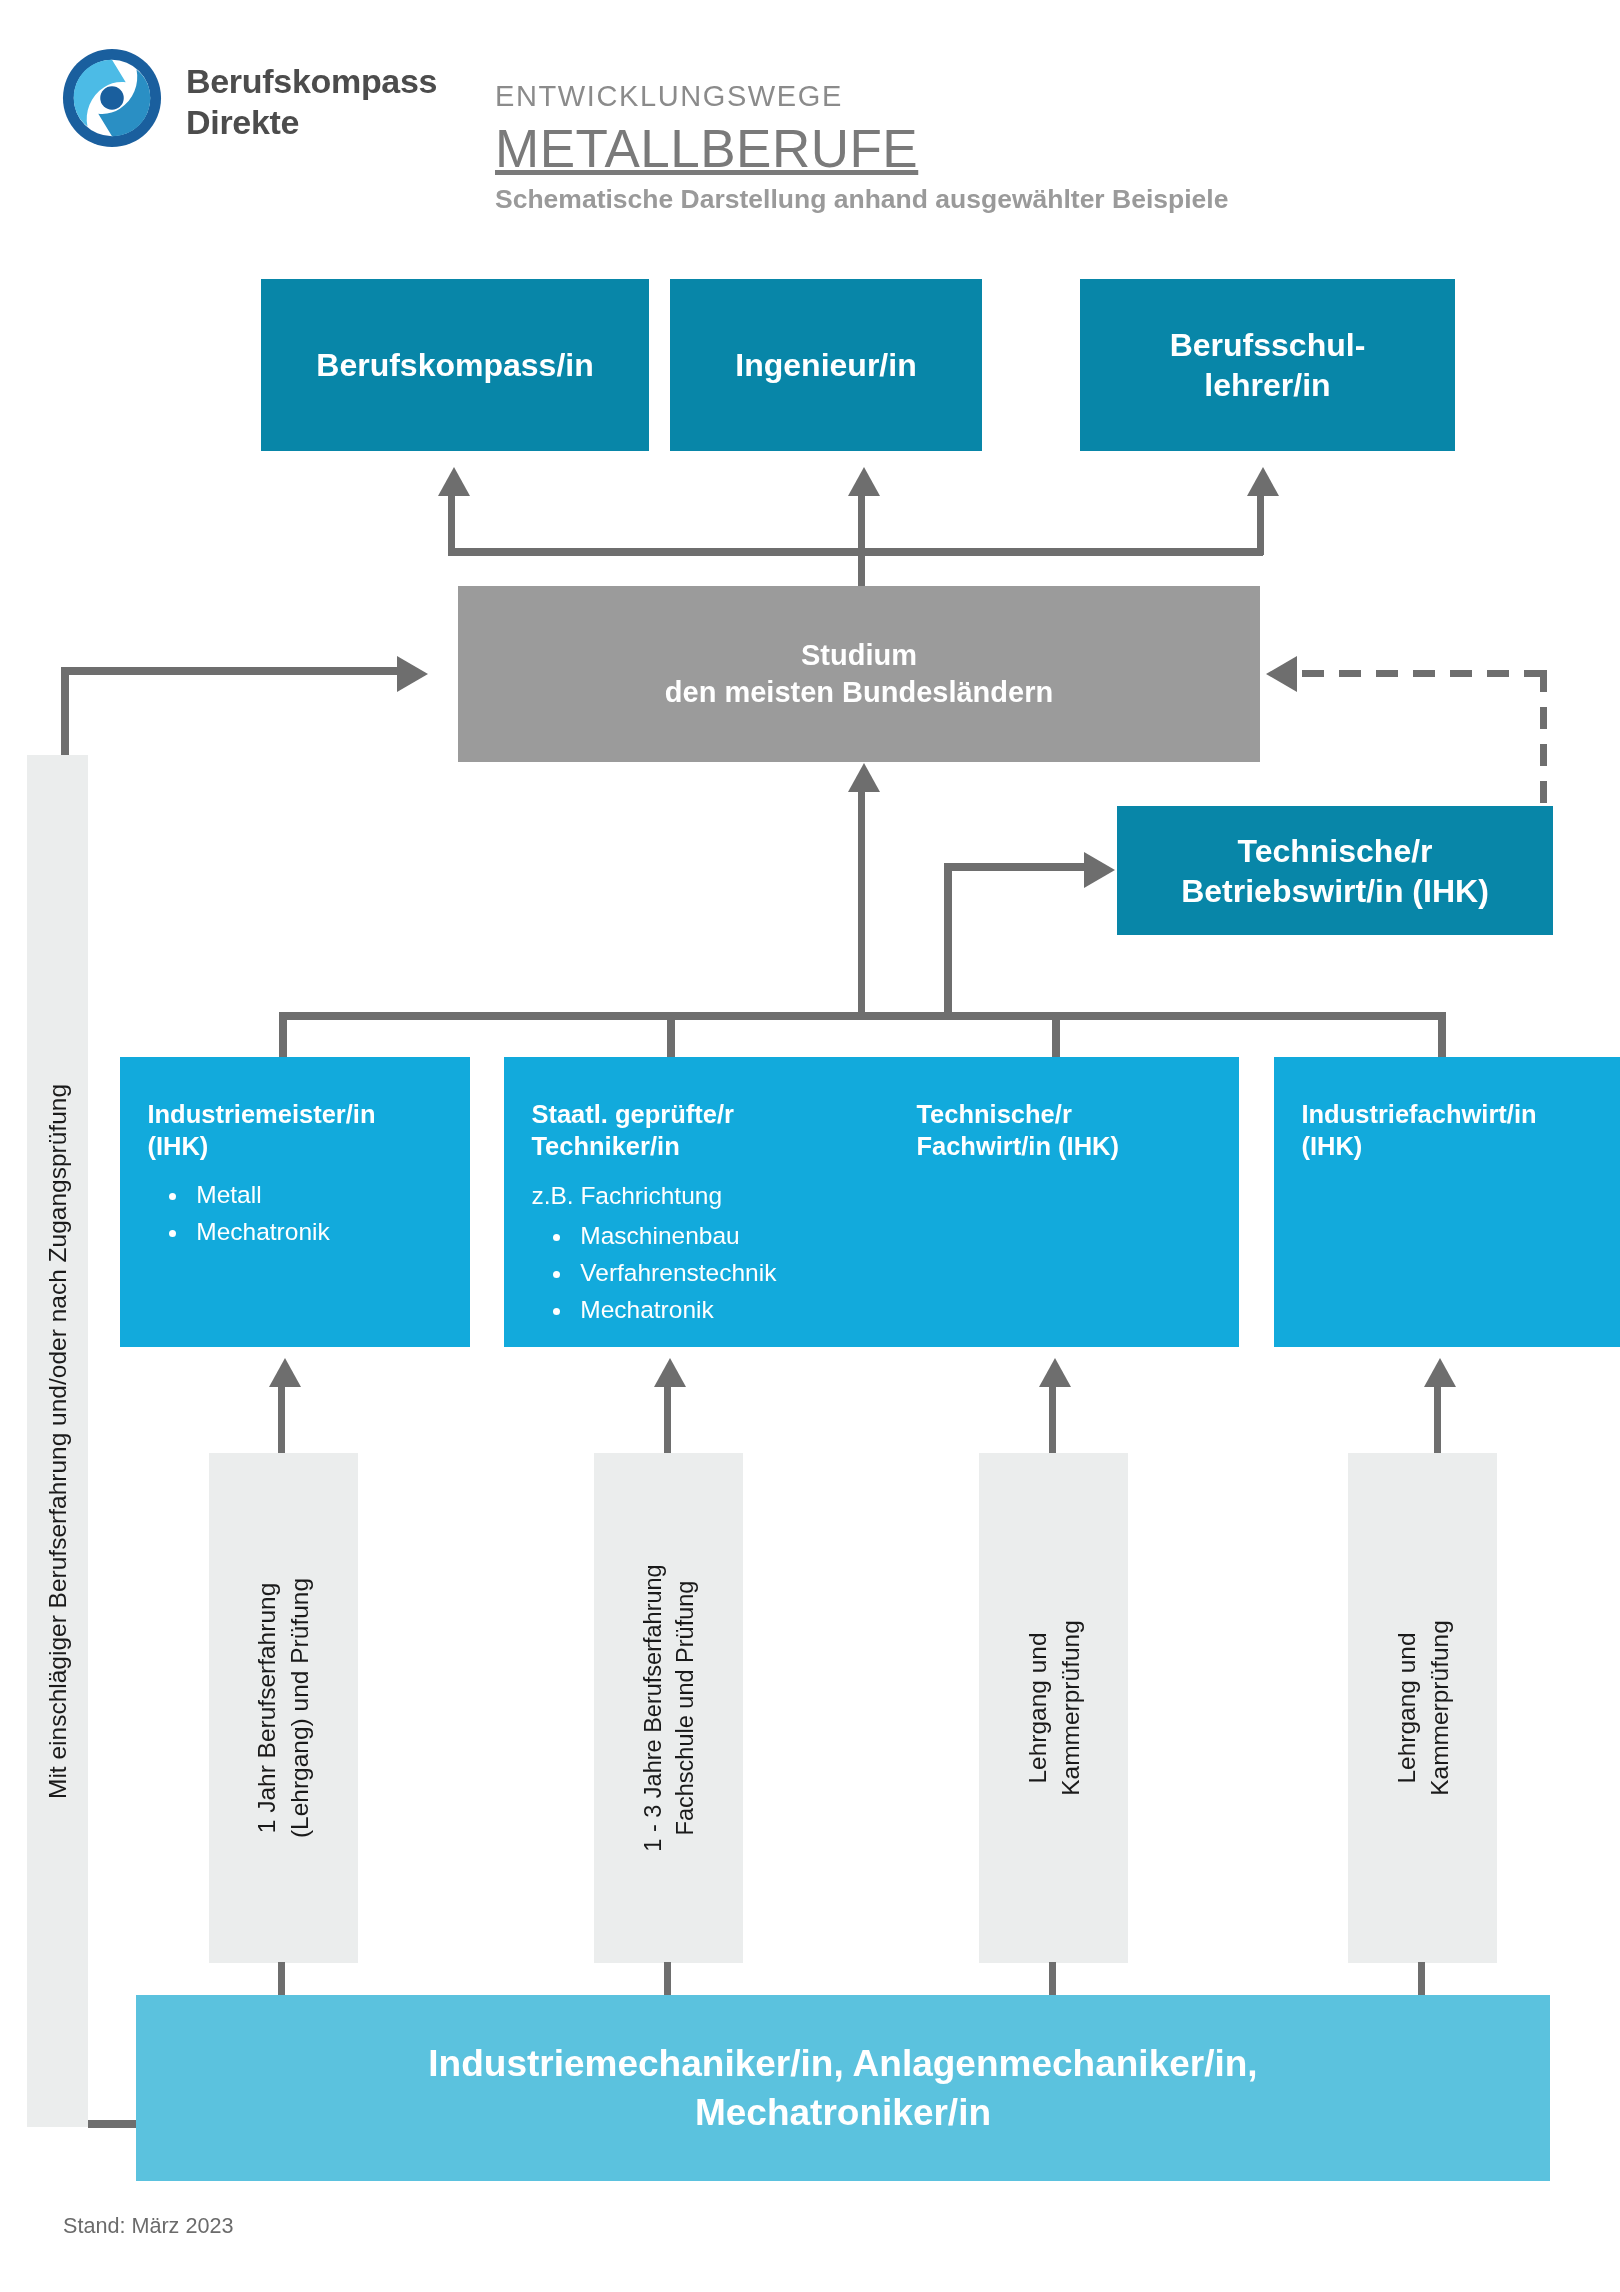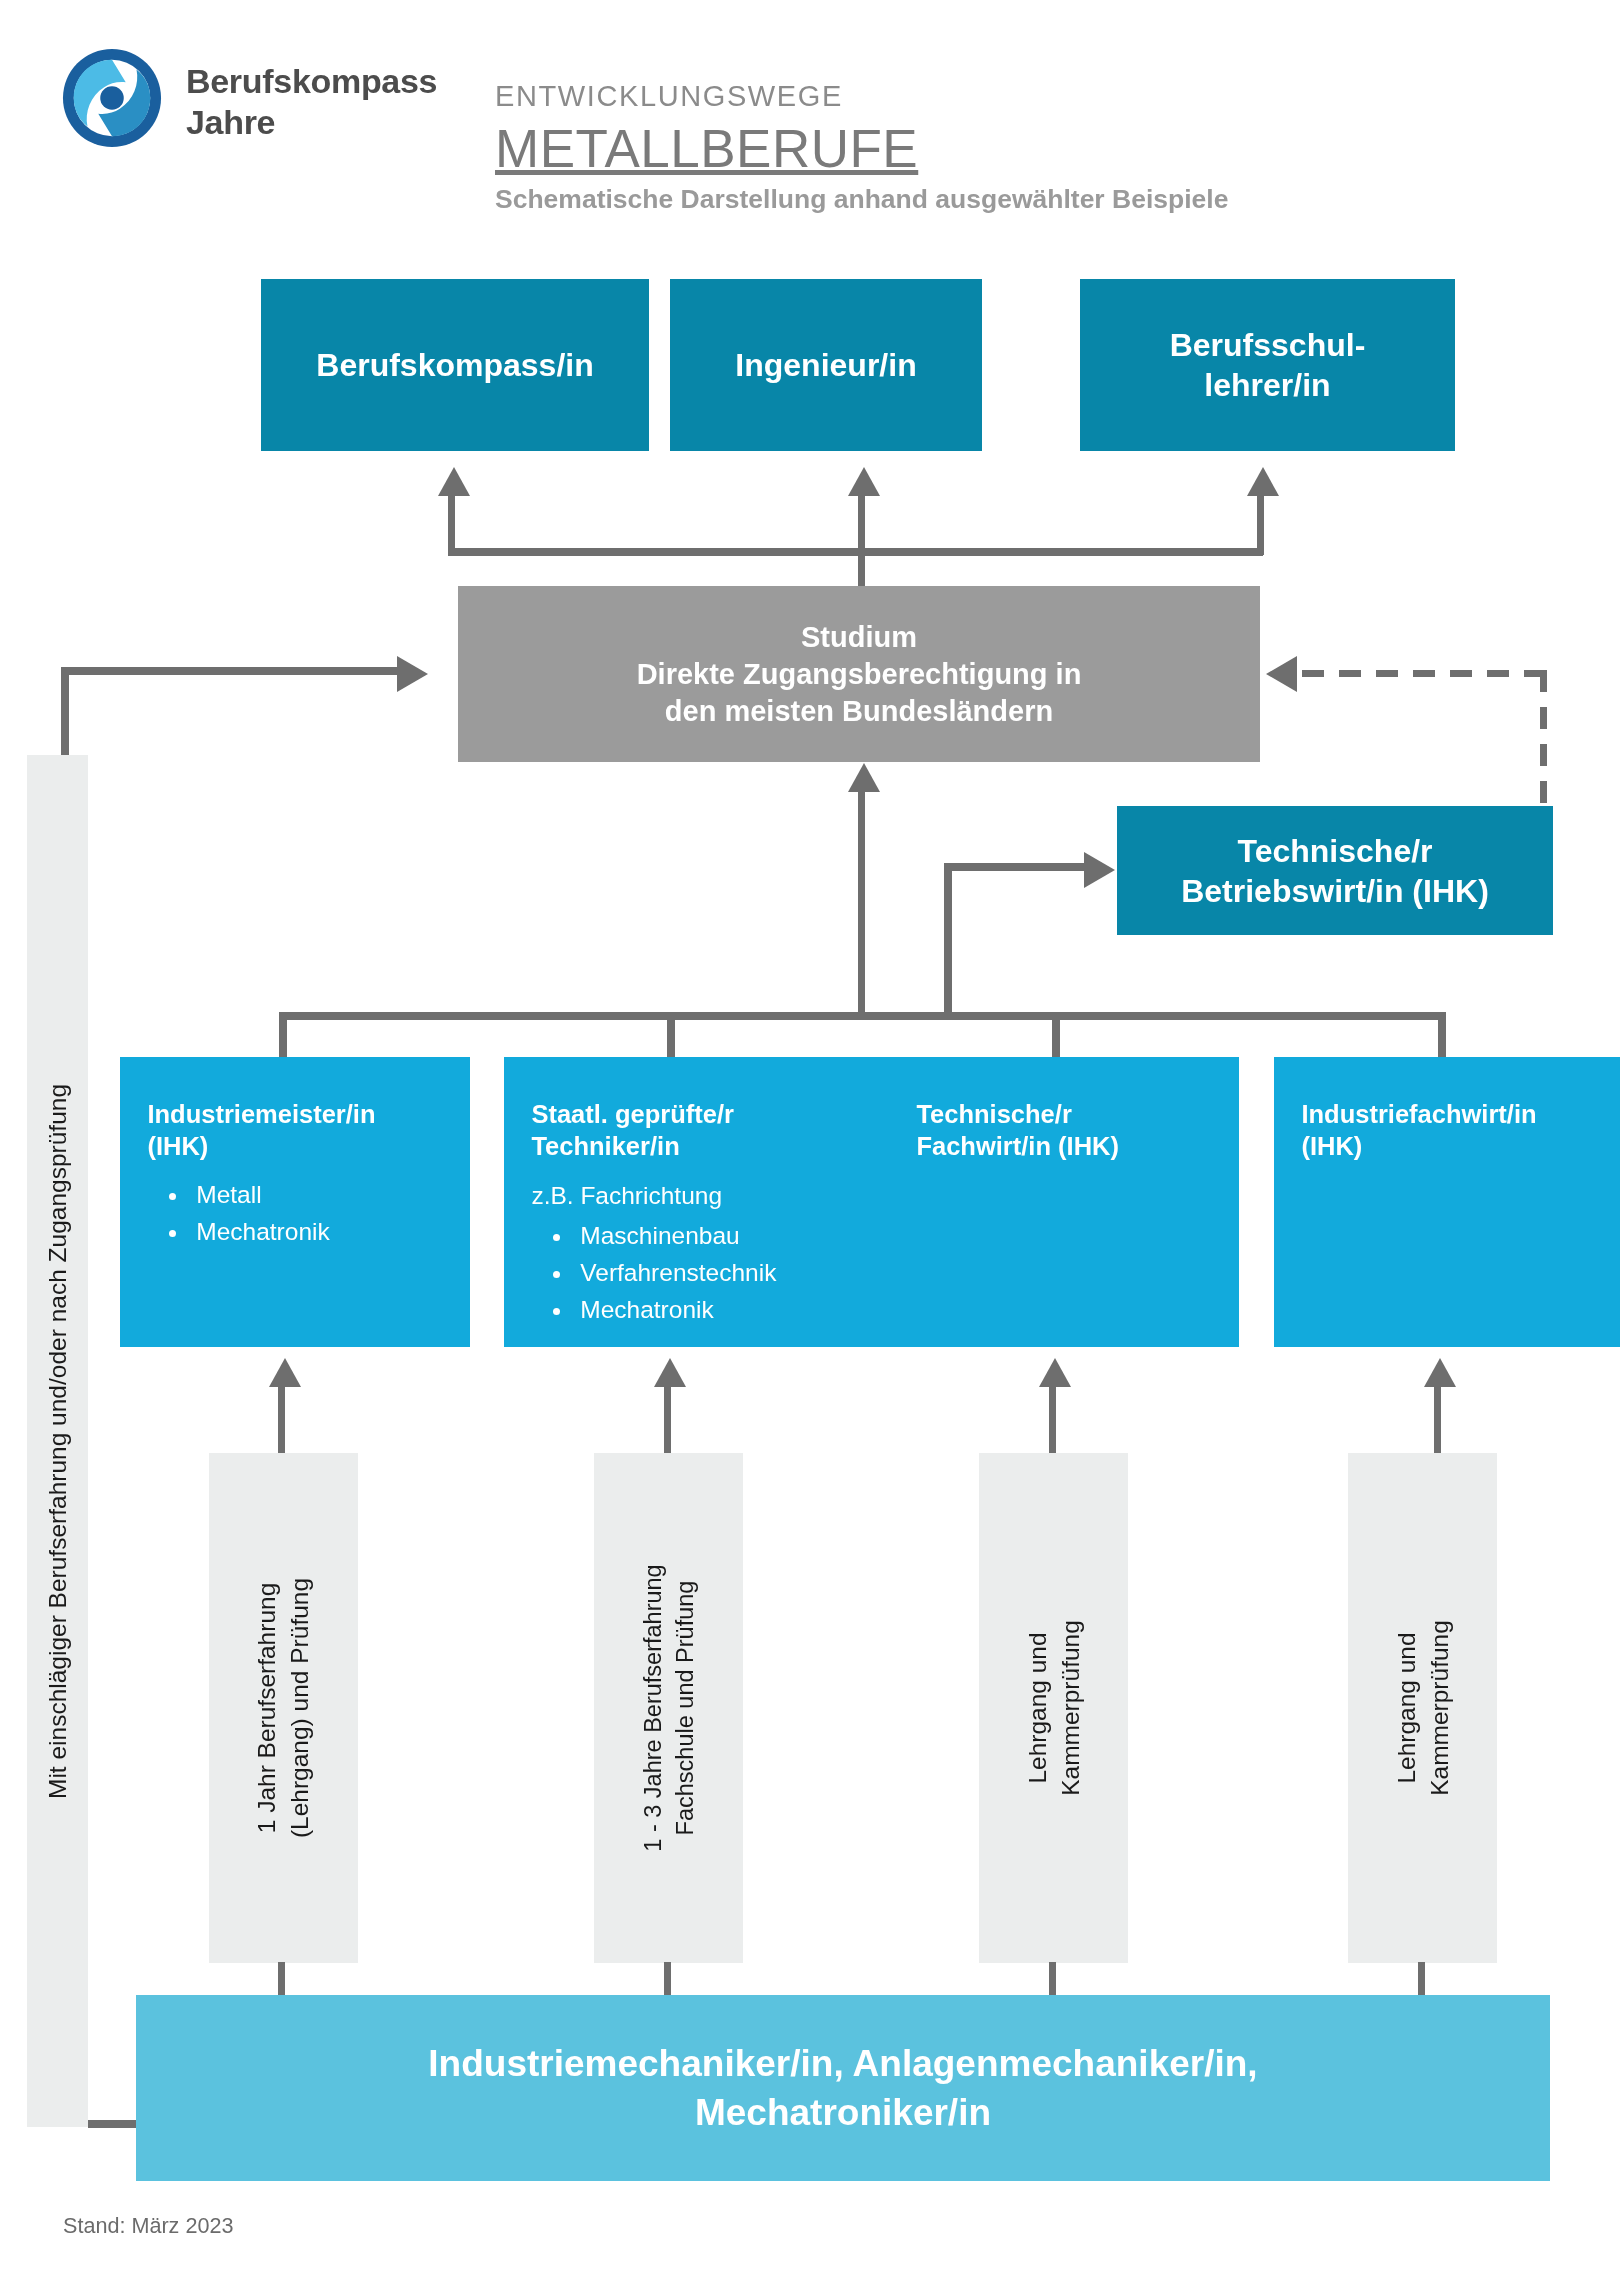--- a/index.html
+++ b/index.html
@@ -122,21 +122,21 @@
     <svg viewBox="0 0 104 104" width="102" height="102">
       <circle cx="52" cy="52" r="50" fill="#1a5f9e"></circle>
       <circle cx="52" cy="52" r="39" fill="#ffffff"></circle>
       <path d="M52 13 C30 13 13 30 13 52 C13 64 18 74 27 81 C24 66 30 50 44 41 C50 37 58 35 66 36 Z" fill="#4cbbe6"></path>
       <path d="M52 91 C74 91 91 74 91 52 C91 40 86 30 77 23 C80 38 74 54 60 63 C54 67 46 69 38 68 Z" fill="#2a8fc4"></path>
       <circle cx="52" cy="52" r="12" fill="#1a5f9e"></circle>
     </svg>
   </div>
   <div class="abs" id="logo-wordmark">
     <div>Berufskompass</div>
-    <div>Jahre</div>
+    <div>Direkte</div>
   </div>
   <div class="abs" id="kicker">ENTWICKLUNGSWEGE</div>
   <div class="abs" id="maintitle">METALLBERUFE</div>
   <div class="abs" id="subtitle">Schematische Darstellung anhand ausgewählter Beispiele</div>
 
   <div class="abs box box-teal center-mid t-top" style="left:261px;top:279px;width:388px;height:172px;">
     <span>Berufskompass/in</span>
   </div>
   <div class="abs box box-teal center-mid t-top" style="left:670px;top:279px;width:312px;height:172px;">
     <span>Ingenieur/in</span>
@@ -153,21 +153,20 @@
   <div class="ln" style="left:858px;top:494px;width:6.9px;height:61px;"></div>
 
   <div class="arrow-up" style="left:1247px;top:467px;"></div>
   <div class="ln" style="left:1257px;top:494px;width:6.9px;height:61px;"></div>
 
   <div class="ln" style="left:448px;top:548px;width:815px;height:7.8px;"></div>
   <div class="ln" style="left:858px;top:548px;width:6.9px;height:41px;"></div>
 
   <div class="abs box box-gray center-mid t-studium" style="left:458px;top:586px;width:802px;height:176px;flex-direction:column;">
     <div>Studium</div>
-    <div>Direkte Zugangsberechtigung in</div>
     <div>den meisten Bundesländern</div>
   </div>
 
   <div class="arrow-right" style="left:397px;top:656px;"></div>
   <div class="ln" style="left:61px;top:667px;width:338px;height:7.8px;"></div>
   <div class="ln" style="left:61px;top:667px;width:7.8px;height:88px;"></div>
 
   <div class="arrow-left" style="left:1266px;top:656px;"></div>
   <div class="dash-h" style="left:1302px;top:670px;width:245px;"></div>
   <div class="dash-v" style="left:1540px;top:670px;height:137px;"></div>

